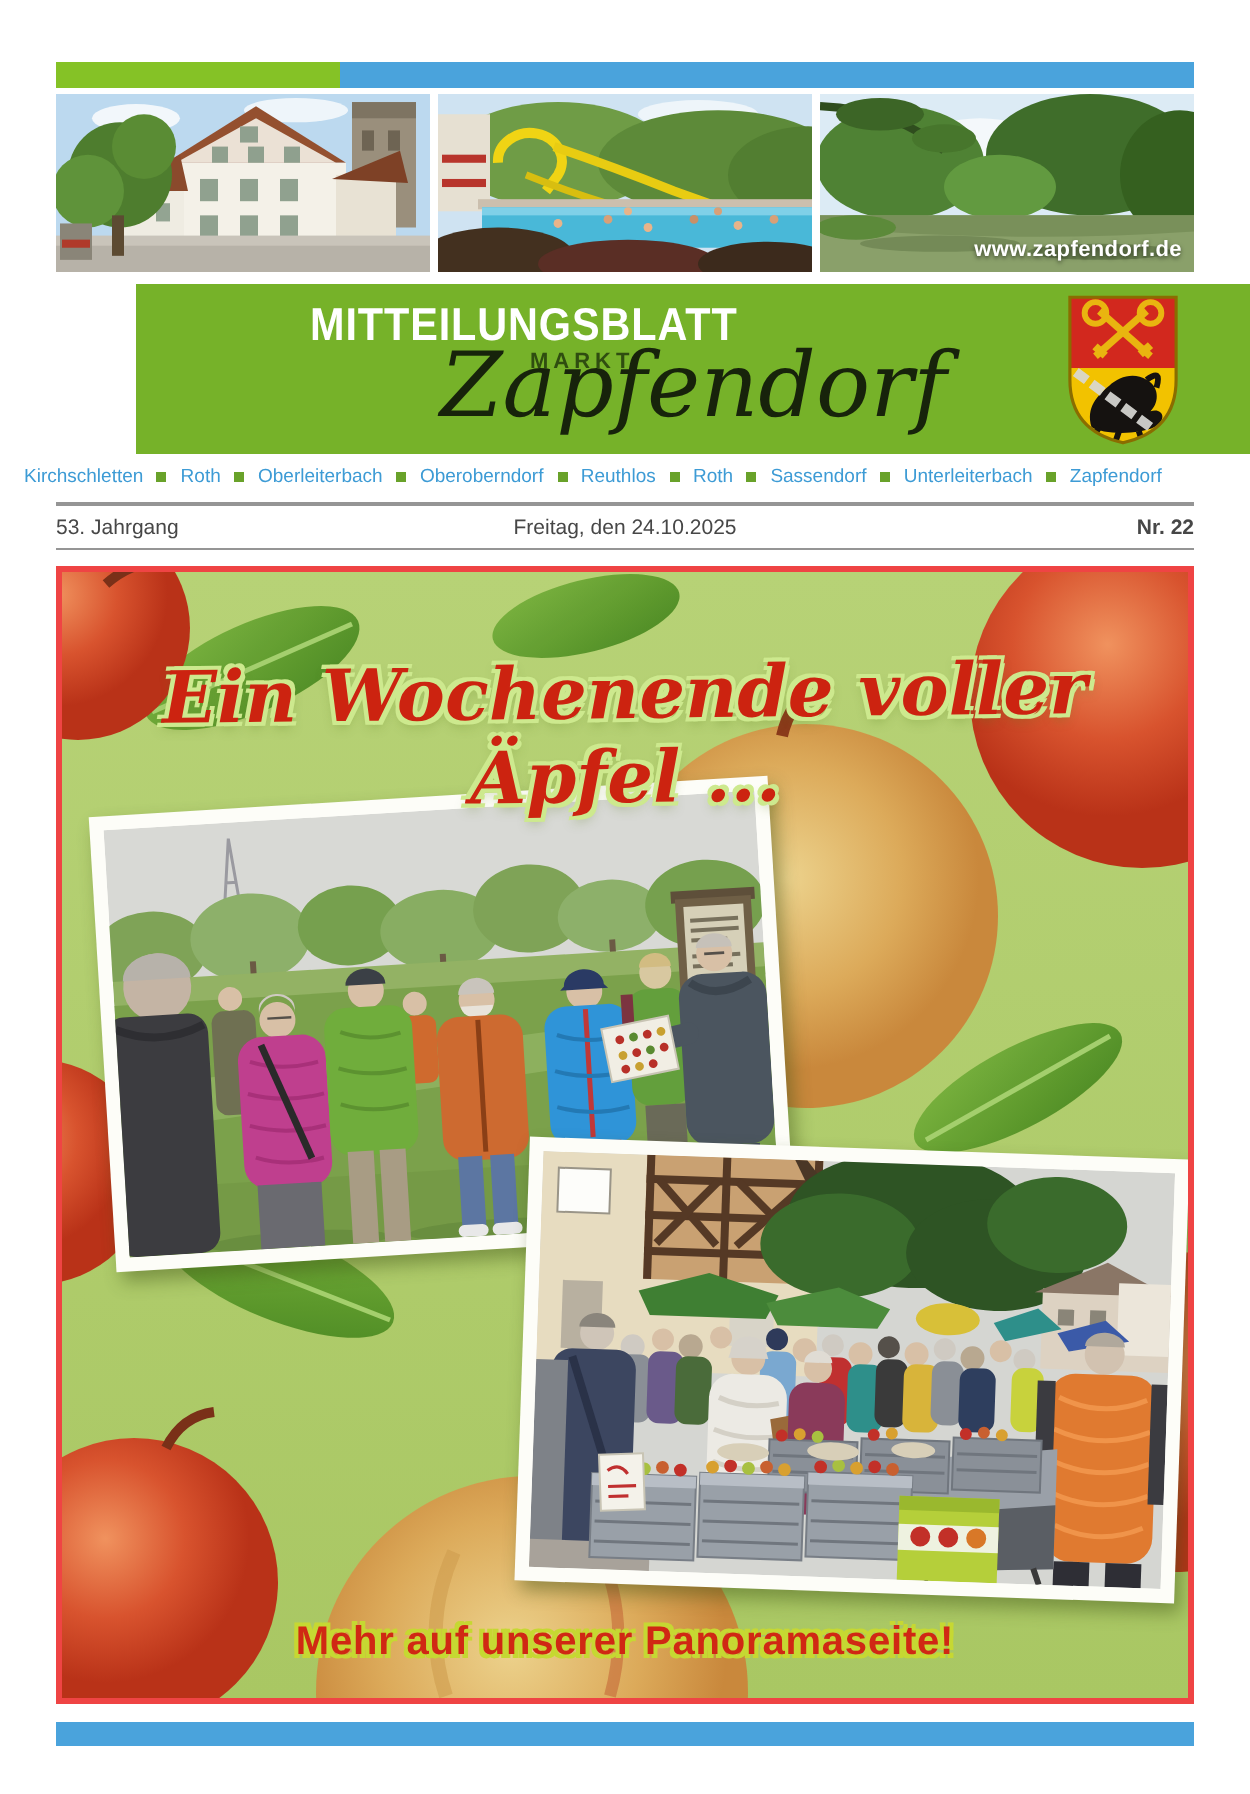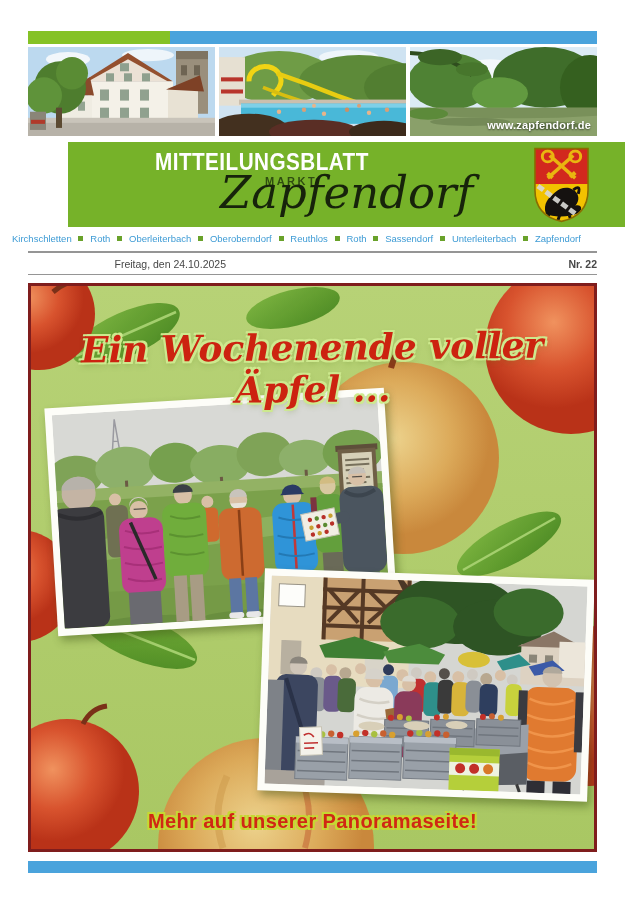--- a/index.html
+++ b/index.html
@@ -31,21 +31,21 @@
   .town-sep{display:inline-block;width:5px;height:5px;background:#69a22a;}
   
   .issueline{position:absolute;top:251px;left:28px;width:569px;height:21px;
              border-top:2px solid #959595;border-bottom:1px solid #959595;
              display:flex;align-items:center;color:#474747;font-size:10.5px;}
   .issueline .l{flex:1;text-align:left;}
   .issueline .c{flex:1;text-align:center;}
   .issueline .r{flex:1;text-align:right;font-weight:bold;}
   
   .poster{position:absolute;top:283px;left:28px;width:569px;height:569px;box-sizing:border-box;
-          border:3px solid #7f1d1d;background:#86efac;overflow:hidden;}
+          border:3px solid #ef4444;background:#86efac;overflow:hidden;}
   .poster-bg{position:absolute;left:0;top:0;width:100%;height:100%;}
   .headline{position:absolute;left:0;top:40px;width:100%;text-align:center;z-index:3;
             font-family:"DejaVu Serif",serif;font-style:italic;font-weight:bold;font-size:36px;
             color:#cc2310;transform:rotate(-.6deg);
             text-shadow:-2px -2px 0 #cde98e,2px -2px 0 #cde98e,-2px 2px 0 #cde98e,2px 2px 0 #cde98e,
                         0 3px 6px rgba(90,120,30,.35);}
   .photo-card{position:absolute;background:#fdfdf8;padding:7px;box-shadow:3px 5px 9px rgba(60,80,20,.45);}
   .photo-card svg{display:block;}
   .card-orchard{left:20px;top:112px;z-index:1;transform:rotate(-3.5deg);}
   .card-market{left:230px;top:288px;z-index:2;transform:rotate(2deg);}
@@ -198,20 +198,21 @@
       <span class="town">Roth</span>
       <span class="town-sep"></span>
       <span class="town">Sassendorf</span>
       <span class="town-sep"></span>
       <span class="town">Unterleiterbach</span>
       <span class="town-sep"></span>
       <span class="town">Zapfendorf</span>
     </div>
 
   <div class="issueline">
+    <span class="l">53. Jahrgang</span>
     <span class="c">Freitag, den 24.10.2025</span>
     <span class="r">Nr. 22</span>
   </div>
 
   <div class="poster">
     <svg class="poster-bg" viewBox="0 0 563 563" preserveAspectRatio="none">
       <defs>
         <radialGradient id="apR" cx="40%" cy="35%">
             <stop offset="0%" stop-color="#f0925e"></stop>
             <stop offset="55%" stop-color="#d8532e"></stop>

